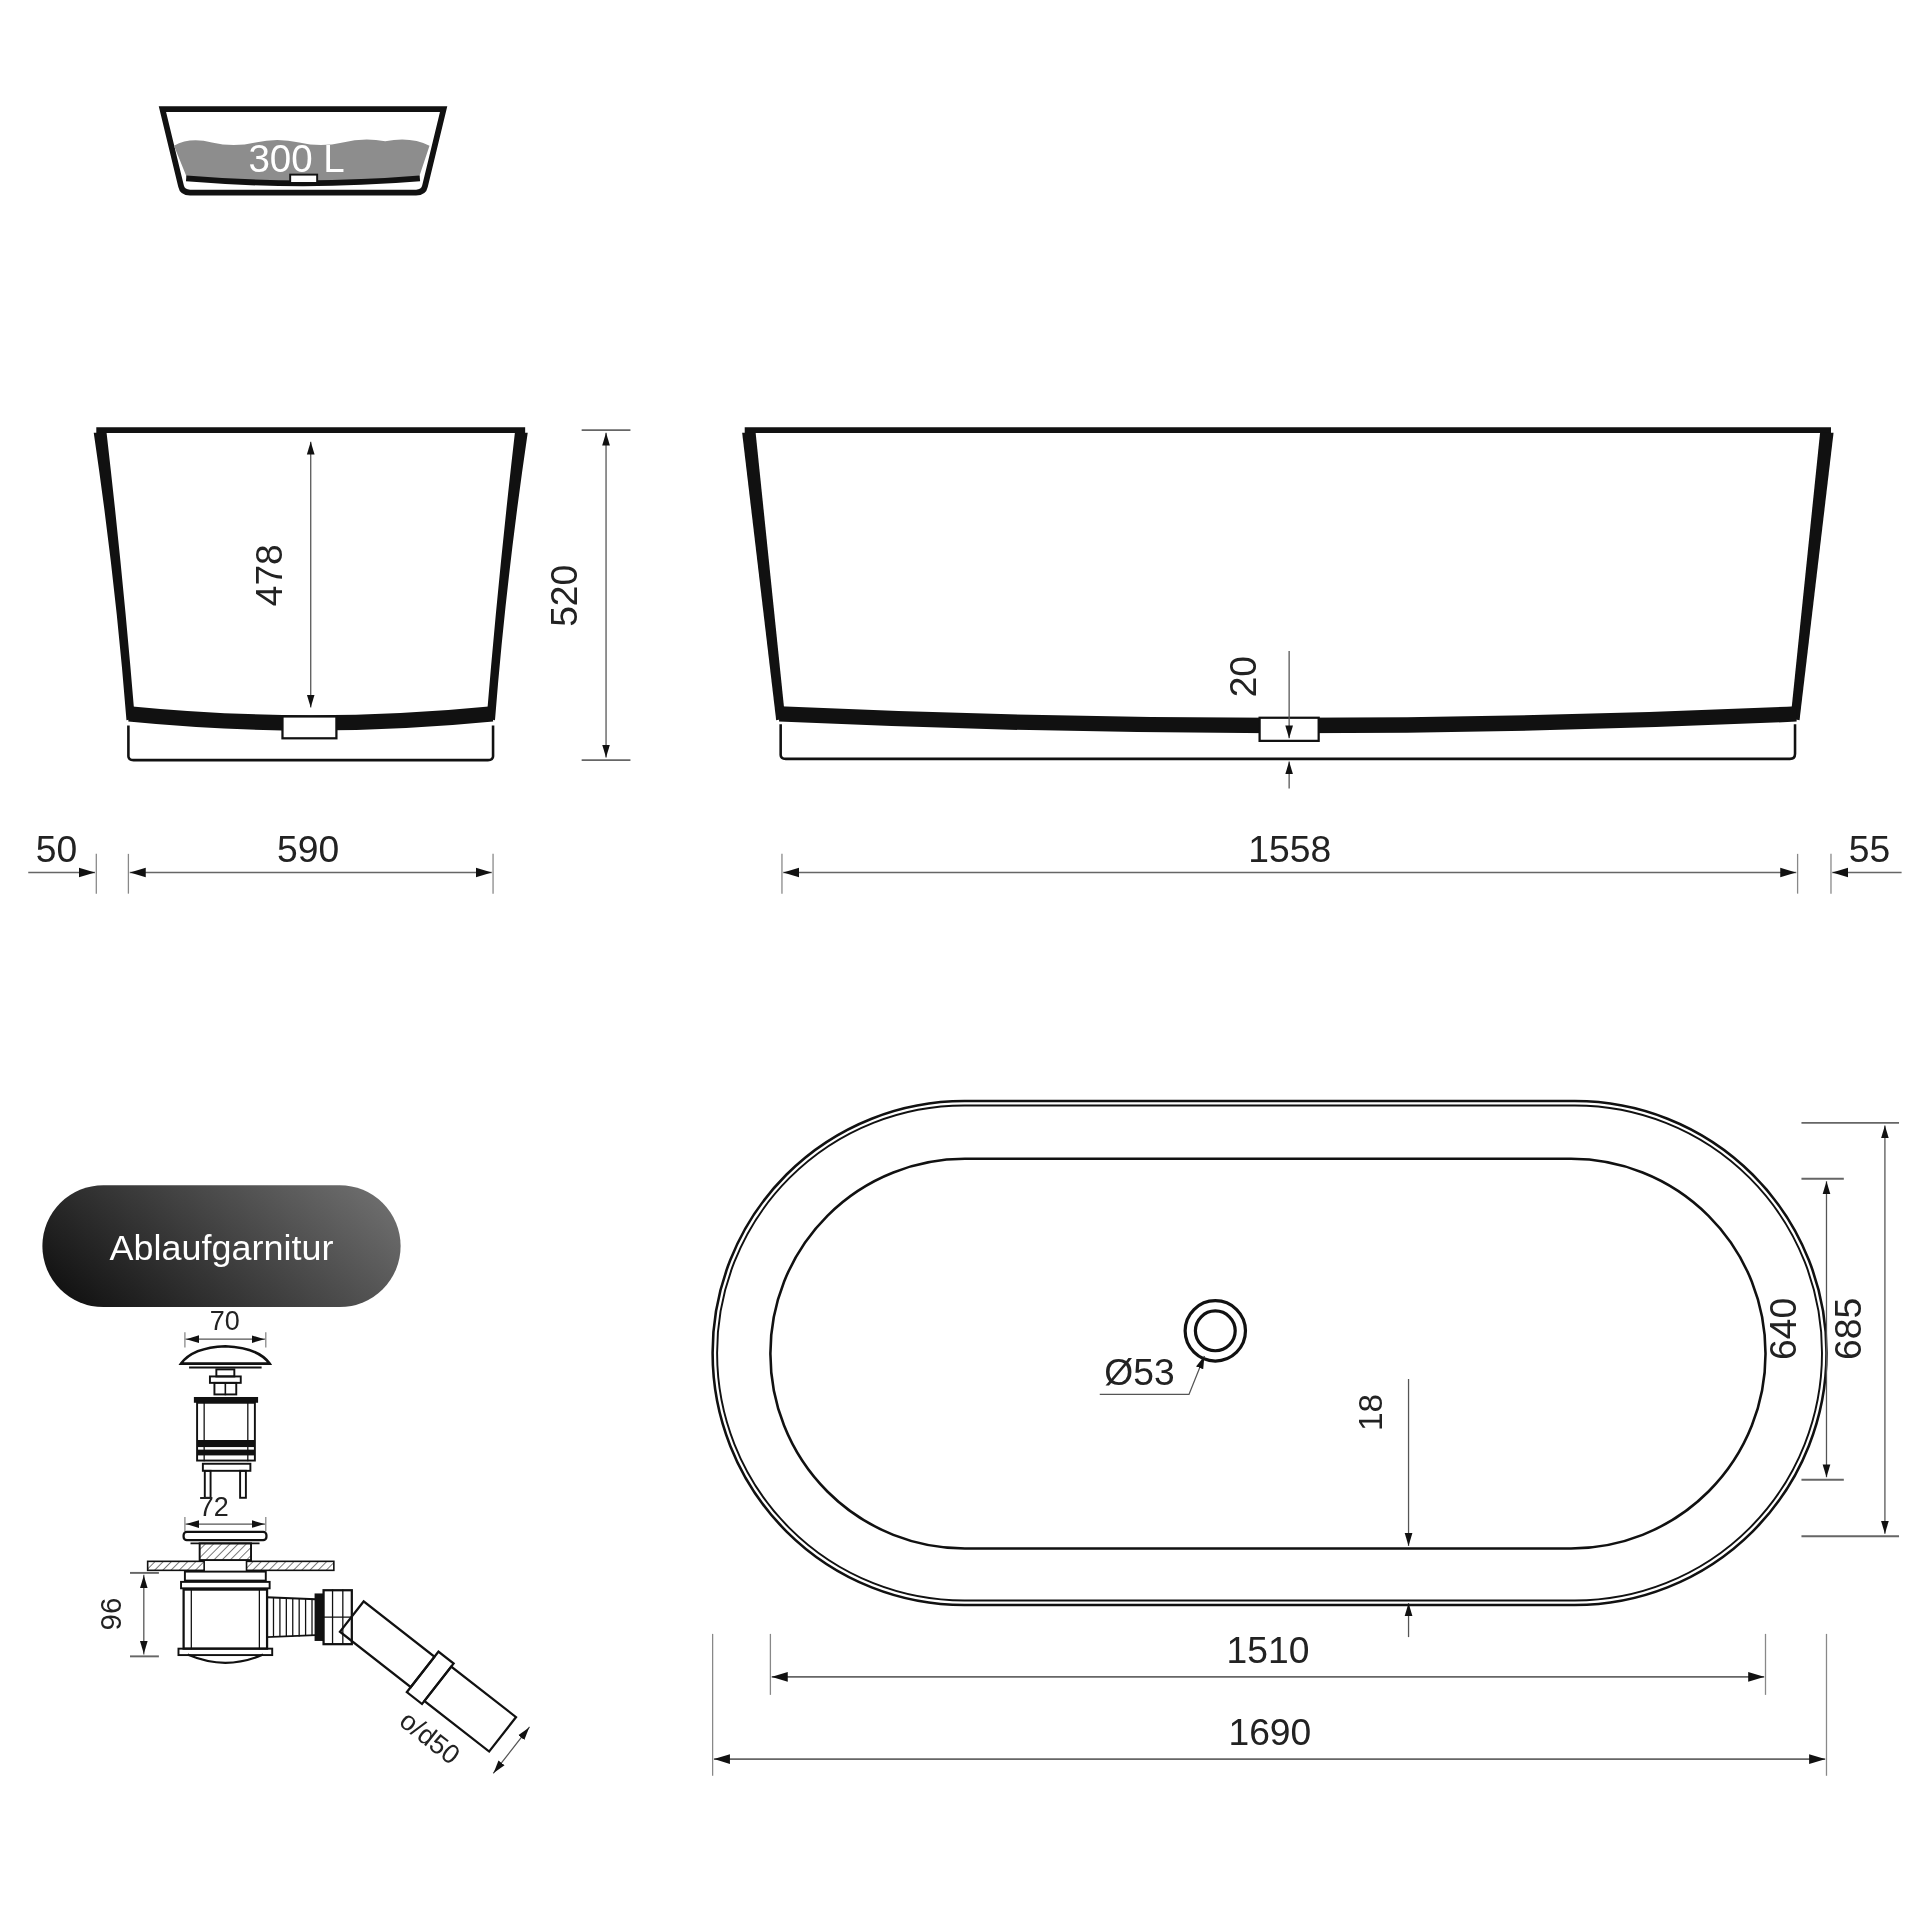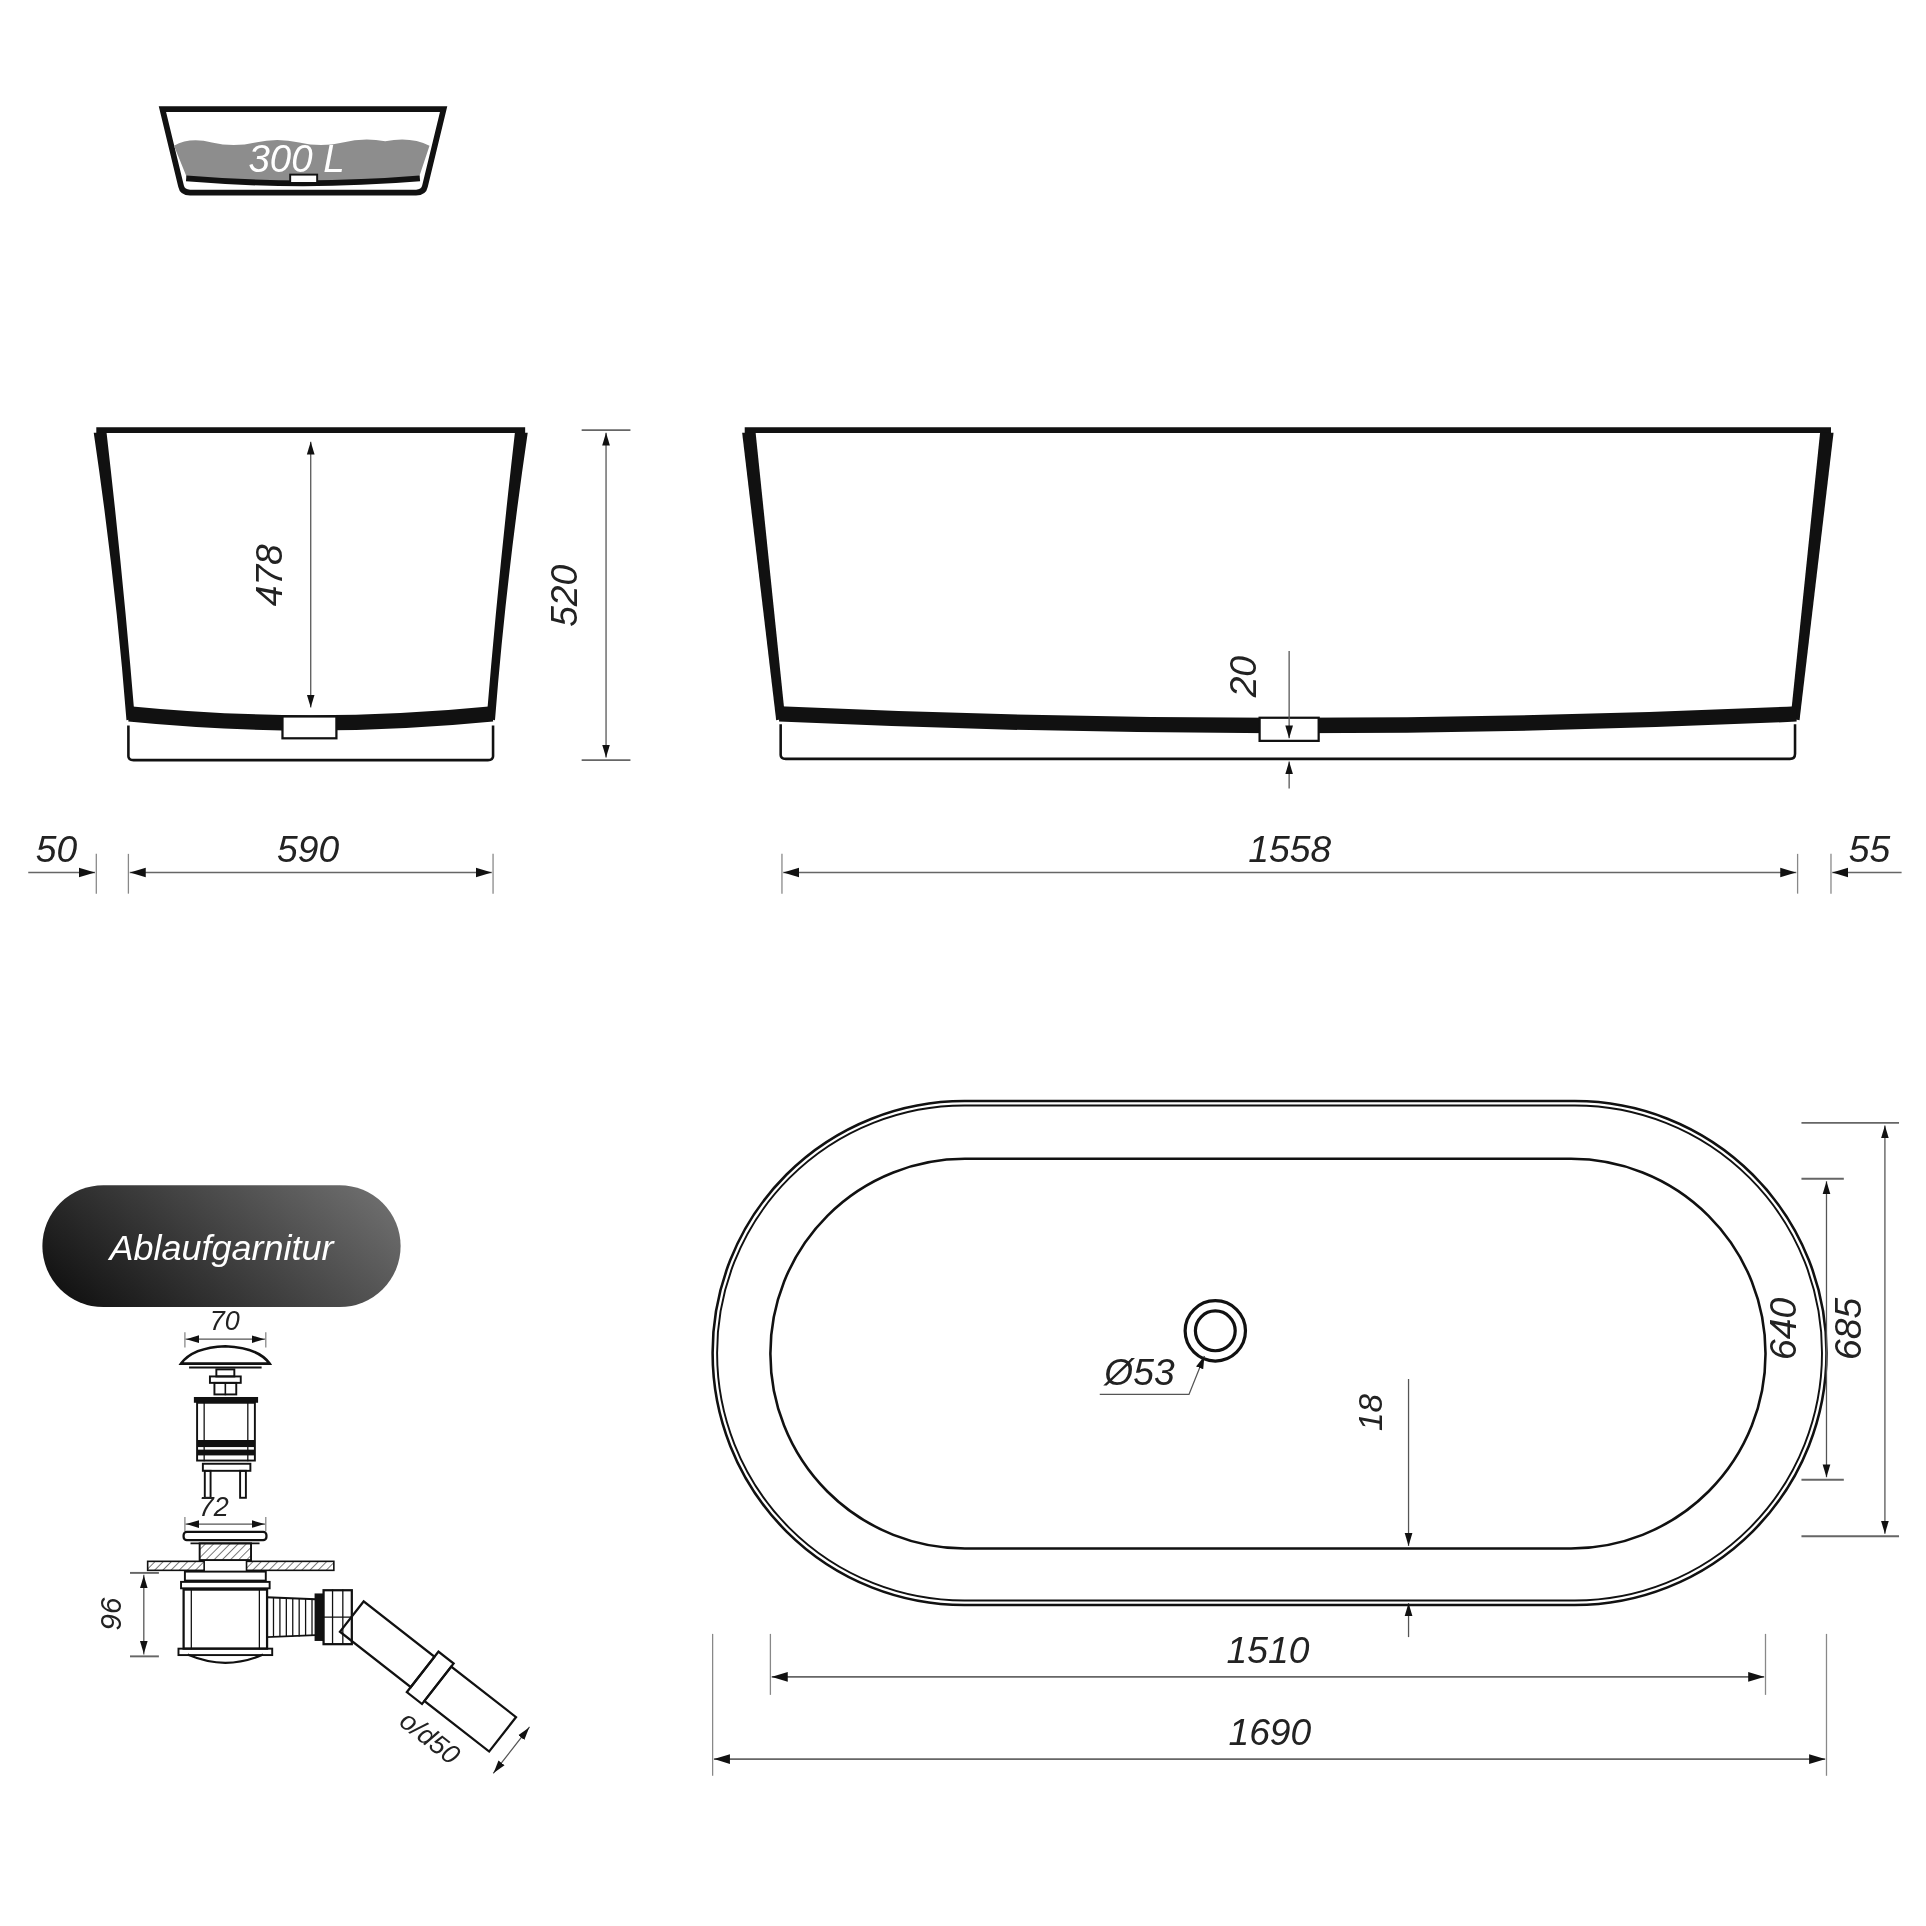--- a/index.html
+++ b/index.html
@@ -1,16 +1,16 @@
 <!DOCTYPE html>
 <html style="font-size:10.3px"><head>
 <meta charset="utf-8">
 <style>
   html,body{margin:0;padding:0;background:#ffffff;}
-  .stage{width:1658px;height:1926px;position:relative;background:#fff;font-style:italic;}
+  .stage{width:1658px;height:1926px;position:relative;background:#fff;}
   svg{display:block;}
   text{font-family:"Liberation Sans", sans-serif;fill:#222;}
   .dim-text{font-size:58px;}
   .dim-text-sm{font-size:42px;}
   .cap-label{font-size:60px;fill:#ffffff;}
   .pill-label{font-size:56px;fill:#ffffff;}
   .outline{stroke:#111;fill:none;}
   .dimline{stroke:#666;stroke-width:2.5;fill:none;}
   .dimline-thin{stroke:#555;stroke-width:2;fill:none;}
   .extline{stroke:#888;stroke-width:2;fill:none;}

